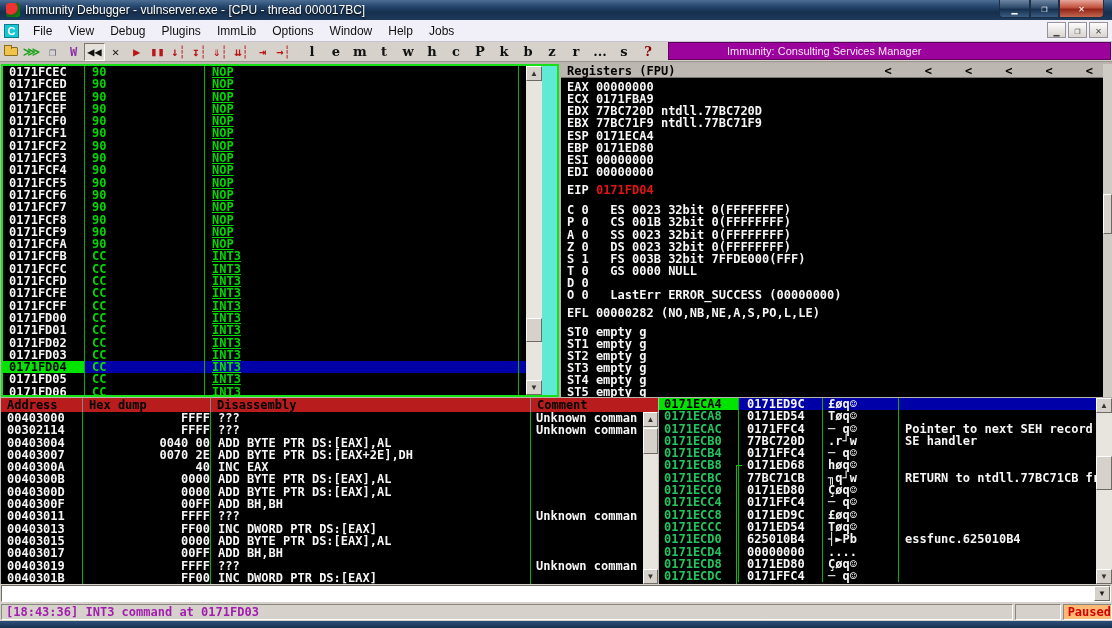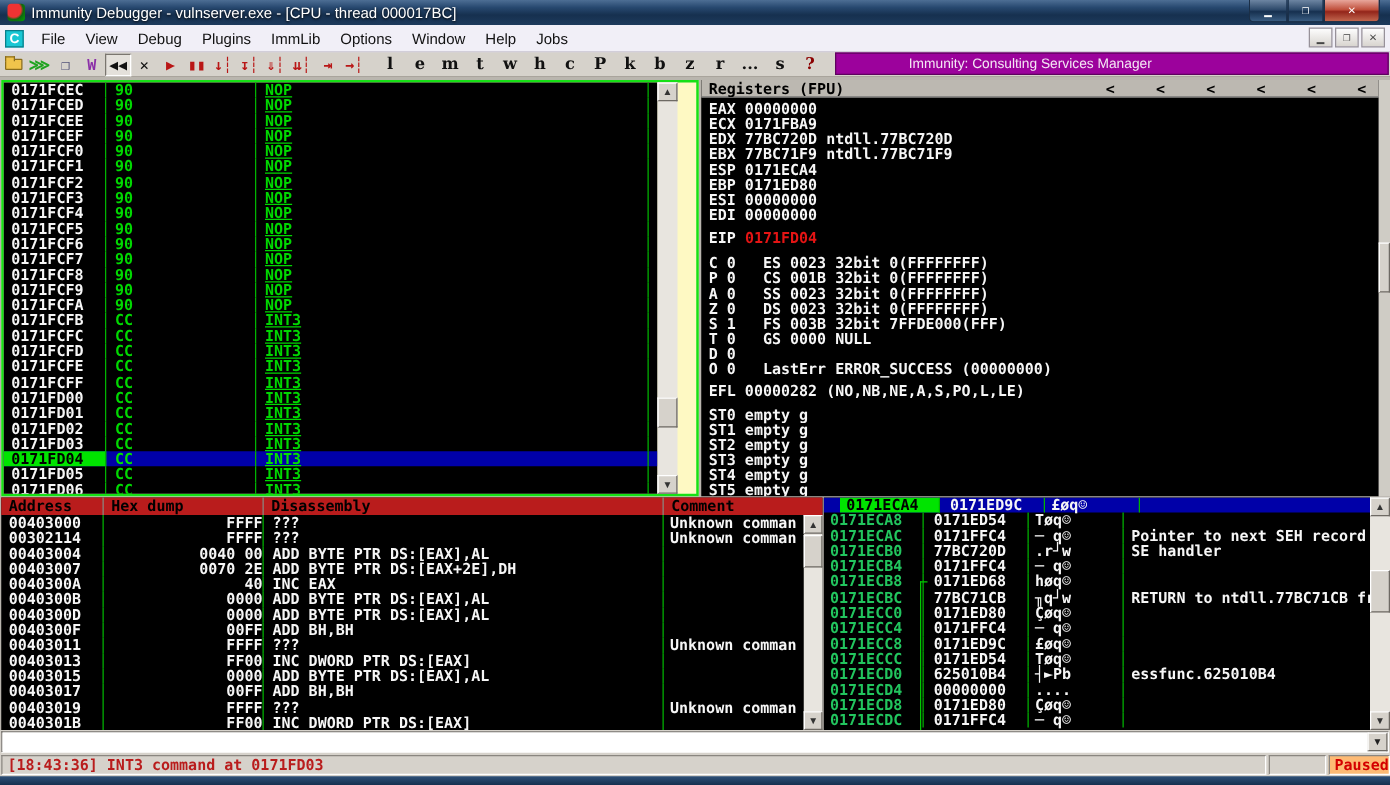--- a/index.html
+++ b/index.html
@@ -56,21 +56,21 @@
   .banner span { color:#f4e7f4; font-size:11px; margin-left:58px;
     font-family:"Liberation Sans", sans-serif; }
 
   
   .cpu { position:absolute; left:0; top:62px; width:1112px; height:522px; background:#b9b5ae; }
 
   .pane-row { display:flex; height:12.3px; line-height:12.4px; font-size:12px; white-space:pre; }
 
   
   .disasm-frame { position:absolute; left:1px; top:2px; width:558px; height:333px;
-    border:2px solid #16e016; background:#fef9c3; display:flex; }
+    border:2px solid #16e016; background:#5eead4; display:flex; }
   .disasm-body { width:523px; height:100%; overflow:hidden; background:#000; }
   .da-addr { width:82px; color:#f6f6f6; padding-left:6px; border-right:1px solid #00b400; }
   .da-hex  { width:120px; color:#00d800; padding-left:7px; border-right:1px solid #00b400; }
   .da-insn { width:314px; color:#00d800; padding-left:7px; border-right:1px solid #00b400;text-decoration:underline; }
   .pane-row.sel { background:#0000a8; }
   .pane-row.sel .da-addr { background:#00e400; color:#000; }
   .pane-row.sel .da-hex, .pane-row.sel .da-insn { color:#00e400; }
 
   
   .vscroll { width:16px; background:#e8e5df; position:relative; }
@@ -103,33 +103,33 @@
   .dump-scroll { position:absolute; right:0; top:14px; width:15px; height:172px; background:#e8e5df; }
   .dump-scroll .sb-arrow, .dump-scroll .sb-thumb { width:15px; }
 
   
   .stack-pane { position:absolute; left:659px; top:336px; width:453px; height:186px; background:#000; display:flex; }
   .stack-body { width:437px; position:relative; overflow:hidden; }
   .st-addr { width:80px; color:#22c55e; padding-left:5px; border-right:1px solid #00b400; }
   .st-val  { width:84px; color:#f6f6f6; padding-left:8px; border-right:1px solid #00b400; }
   .st-asc  { width:76px; color:#f6f6f6; padding-left:5px; border-right:1px solid #00b400; }
   .st-com  { flex:1; color:#f6f6f6; padding-left:6px; overflow:hidden; }
-  .pane-row.stsel { background:#0000a8;padding-left:13px; }
+  .pane-row.stsel { background:#0000a8; }
   .pane-row.stsel .st-addr { background:#00e400; color:#000; }
   .stack-bracket { position:absolute; border-left:1px solid #00c800; border-top:1px solid #00c800; }
 
   
   .cmdbar { position:absolute; left:1px; top:585px; width:1110px; height:17px; background:#fff;
     border:1px solid; border-color:#6e6a64 #fff #fff #6e6a64; display:flex; }
   .cmd-input { flex:1; border:none; outline:none; font-size:11px; font-family:"DejaVu Sans Mono",monospace; padding:0 3px; }
   .cmd-drop { width:16px; background:#d6d2cb; border:1px solid; border-color:#fff #6e6a64 #6e6a64 #fff;
     font-size:8px; display:flex; align-items:center; justify-content:center; color:#222; }
   .statusbar { position:absolute; left:0; top:603px; width:1112px; height:18px; background:#d6d2cb; display:flex; }
   .sb-sec { border:1px solid; border-color:#8a8680 #fff #fff #8a8680; height:16px; margin-top:1px; }
-  .sb-msg { width:1052px; margin-left:1px; font-size:12px; line-height:15px; padding-left:4px; color:#b91c1c; }
+  .sb-msg { width:1052px; margin-left:1px; font-size:12px; line-height:15px; padding-left:4px; color:#a21caf; }
   .sb-mid { width:47px; margin-left:2px; }
   .sb-state { flex:1; margin-left:2px; background:#fdba74; color:#d40000; font-size:12px; line-height:15px; padding-left:4px; }
   .bottomedge { position:absolute; left:0; top:621px; width:1112px; height:7px;
     background:linear-gradient(180deg,#2e5078,#16304f); }
 </style>
 </head>
 <body>
 
 <div id="app">
 

